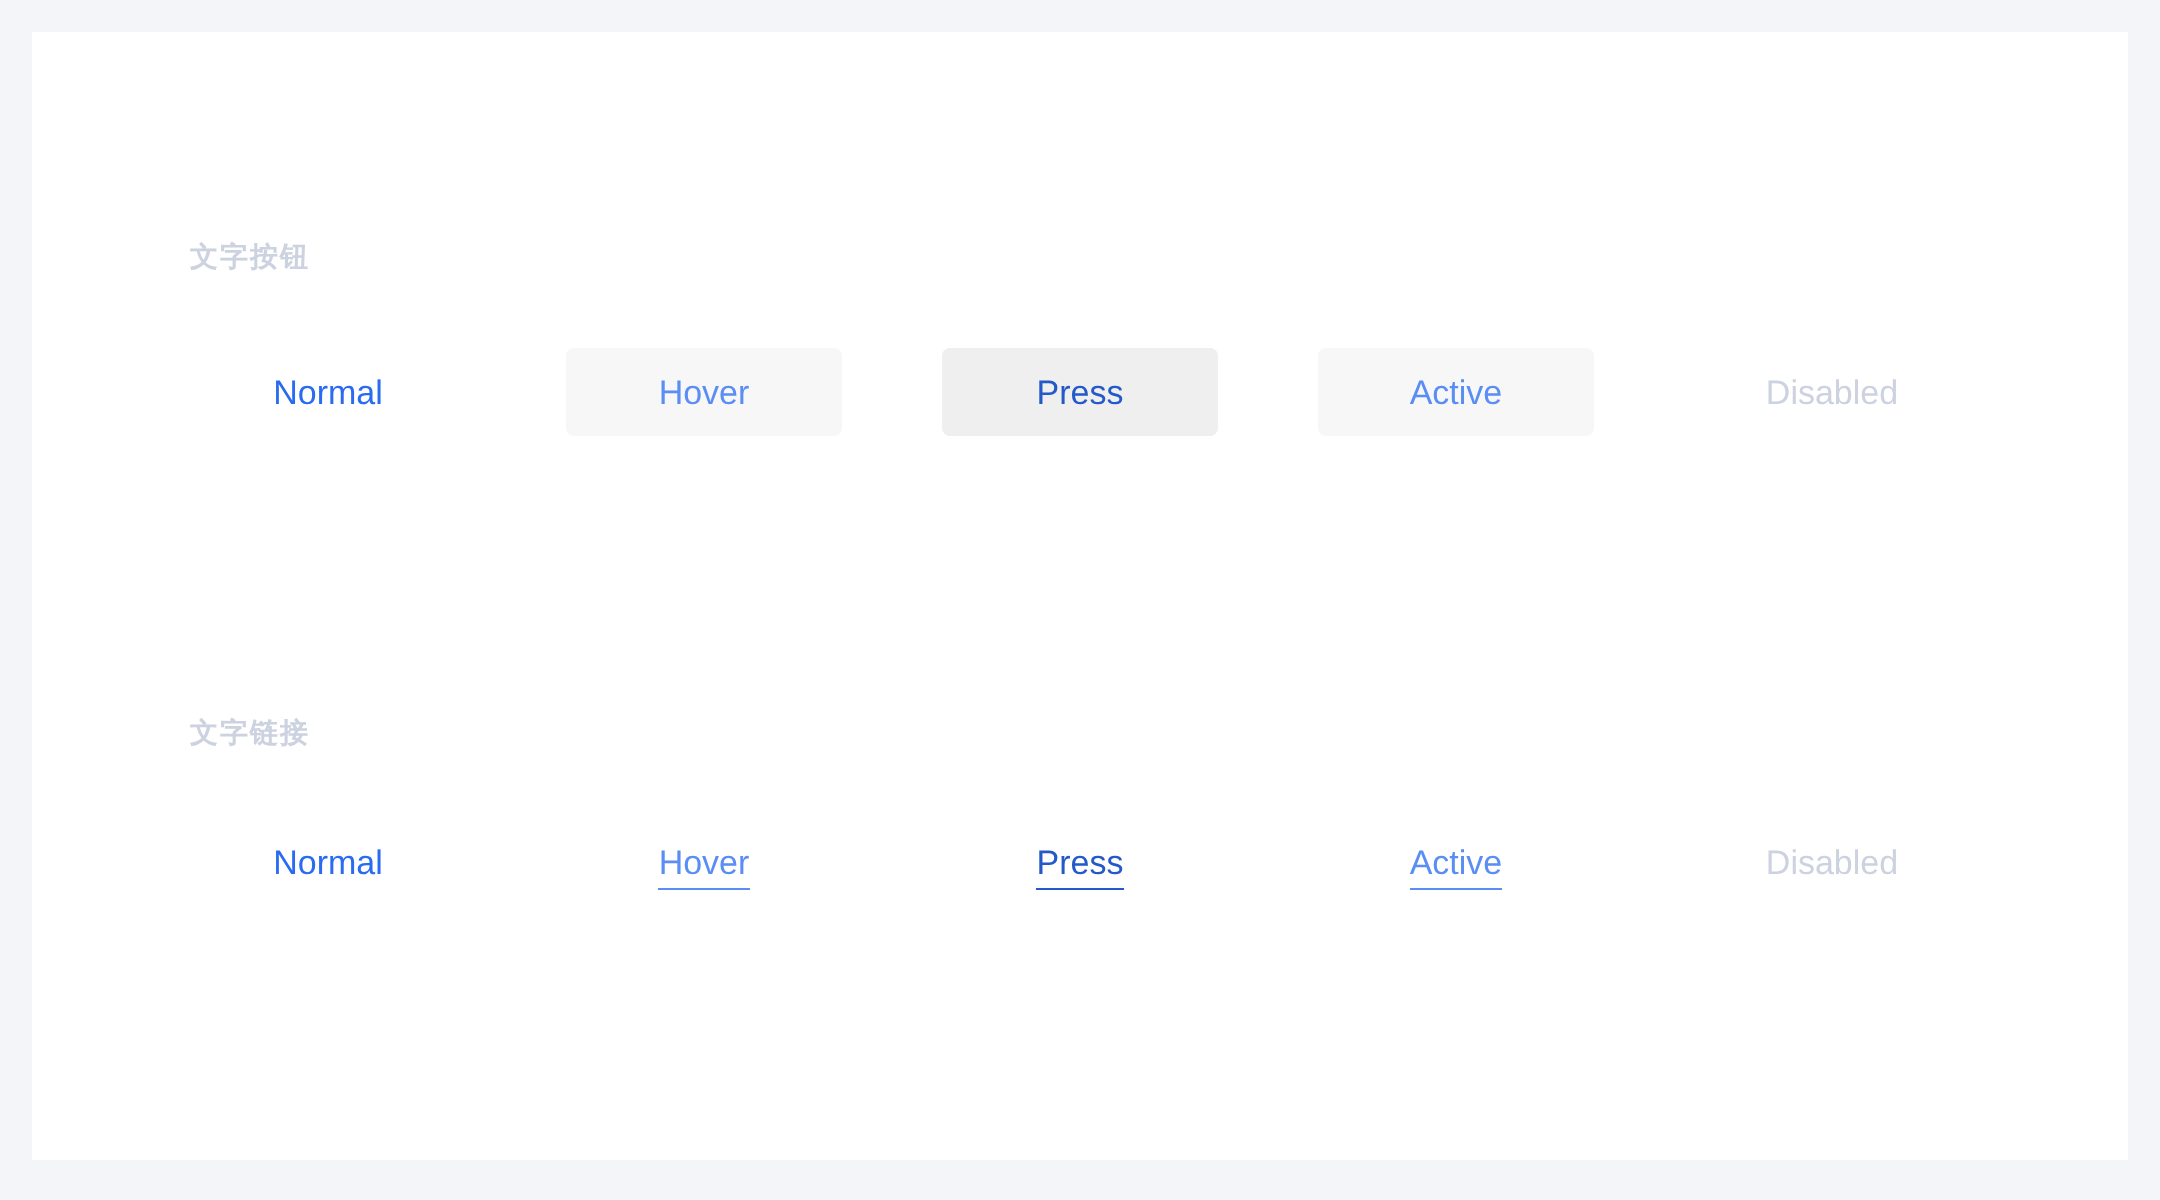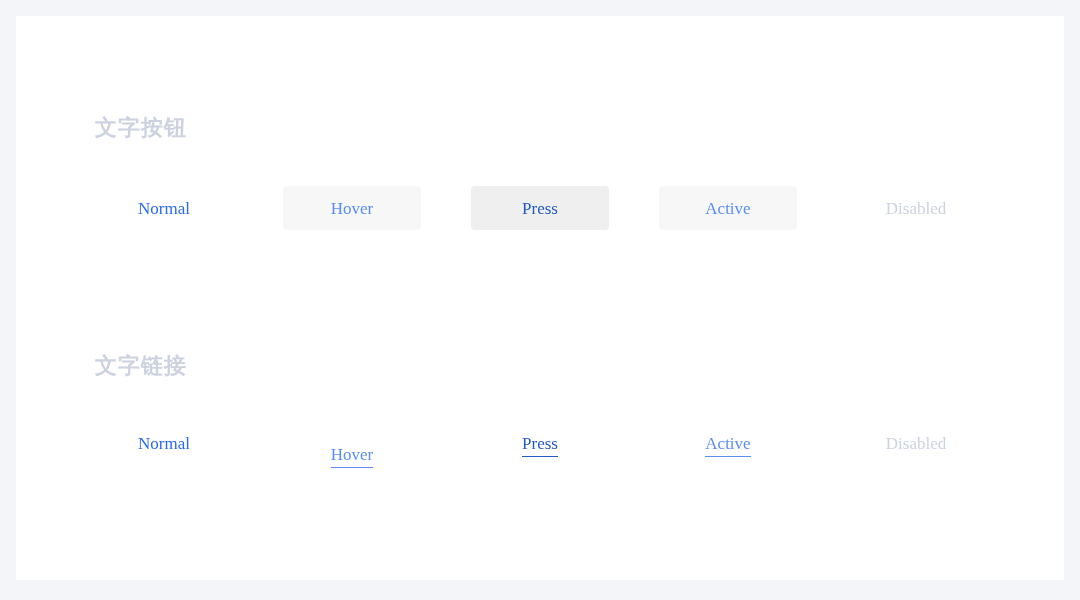--- a/index.html
+++ b/index.html
@@ -32,49 +32,48 @@
     left: 0;
     width: 100%;
   }
   #section-buttons { top: 96px; }
   #section-links   { top: 334px; }
 
   .section-title {
     position: absolute;
     left: 79px;
     top: 0;
-    font-size: 22px;
+    font-size: 14px;
     line-height: 32px;
     font-weight: 700;
     color: #ccd2e0;
     letter-spacing: 1px;
     white-space: nowrap;
   }
 
   
   .state-row {
     position: absolute;
     left: 79px;
     top: 62px;
     width: 920px;
     height: 44px;
   }
   .state-cell {
     position: absolute;
-    top: 12px;
+    top: 0;
     width: 138px;
     height: 44px;
     display: flex;
     align-items: center;
     justify-content: center;
     box-sizing: border-box;
-    font-family: Liberation Serif, serif;
   }
   .state-cell.c0 { left: 0px;   }
-  .state-cell.c1 { left: 188px; align-items: flex-end; }
+  .state-cell.c1 { left: 188px; }
   .state-cell.c2 { left: 376px; }
   .state-cell.c3 { left: 564px; justify-content: center; }
   .state-cell.c4 { left: 752px; }
 
   
   .txt-btn {
     display: inline-flex;
     align-items: center;
     justify-content: center;
     width: 100%;

